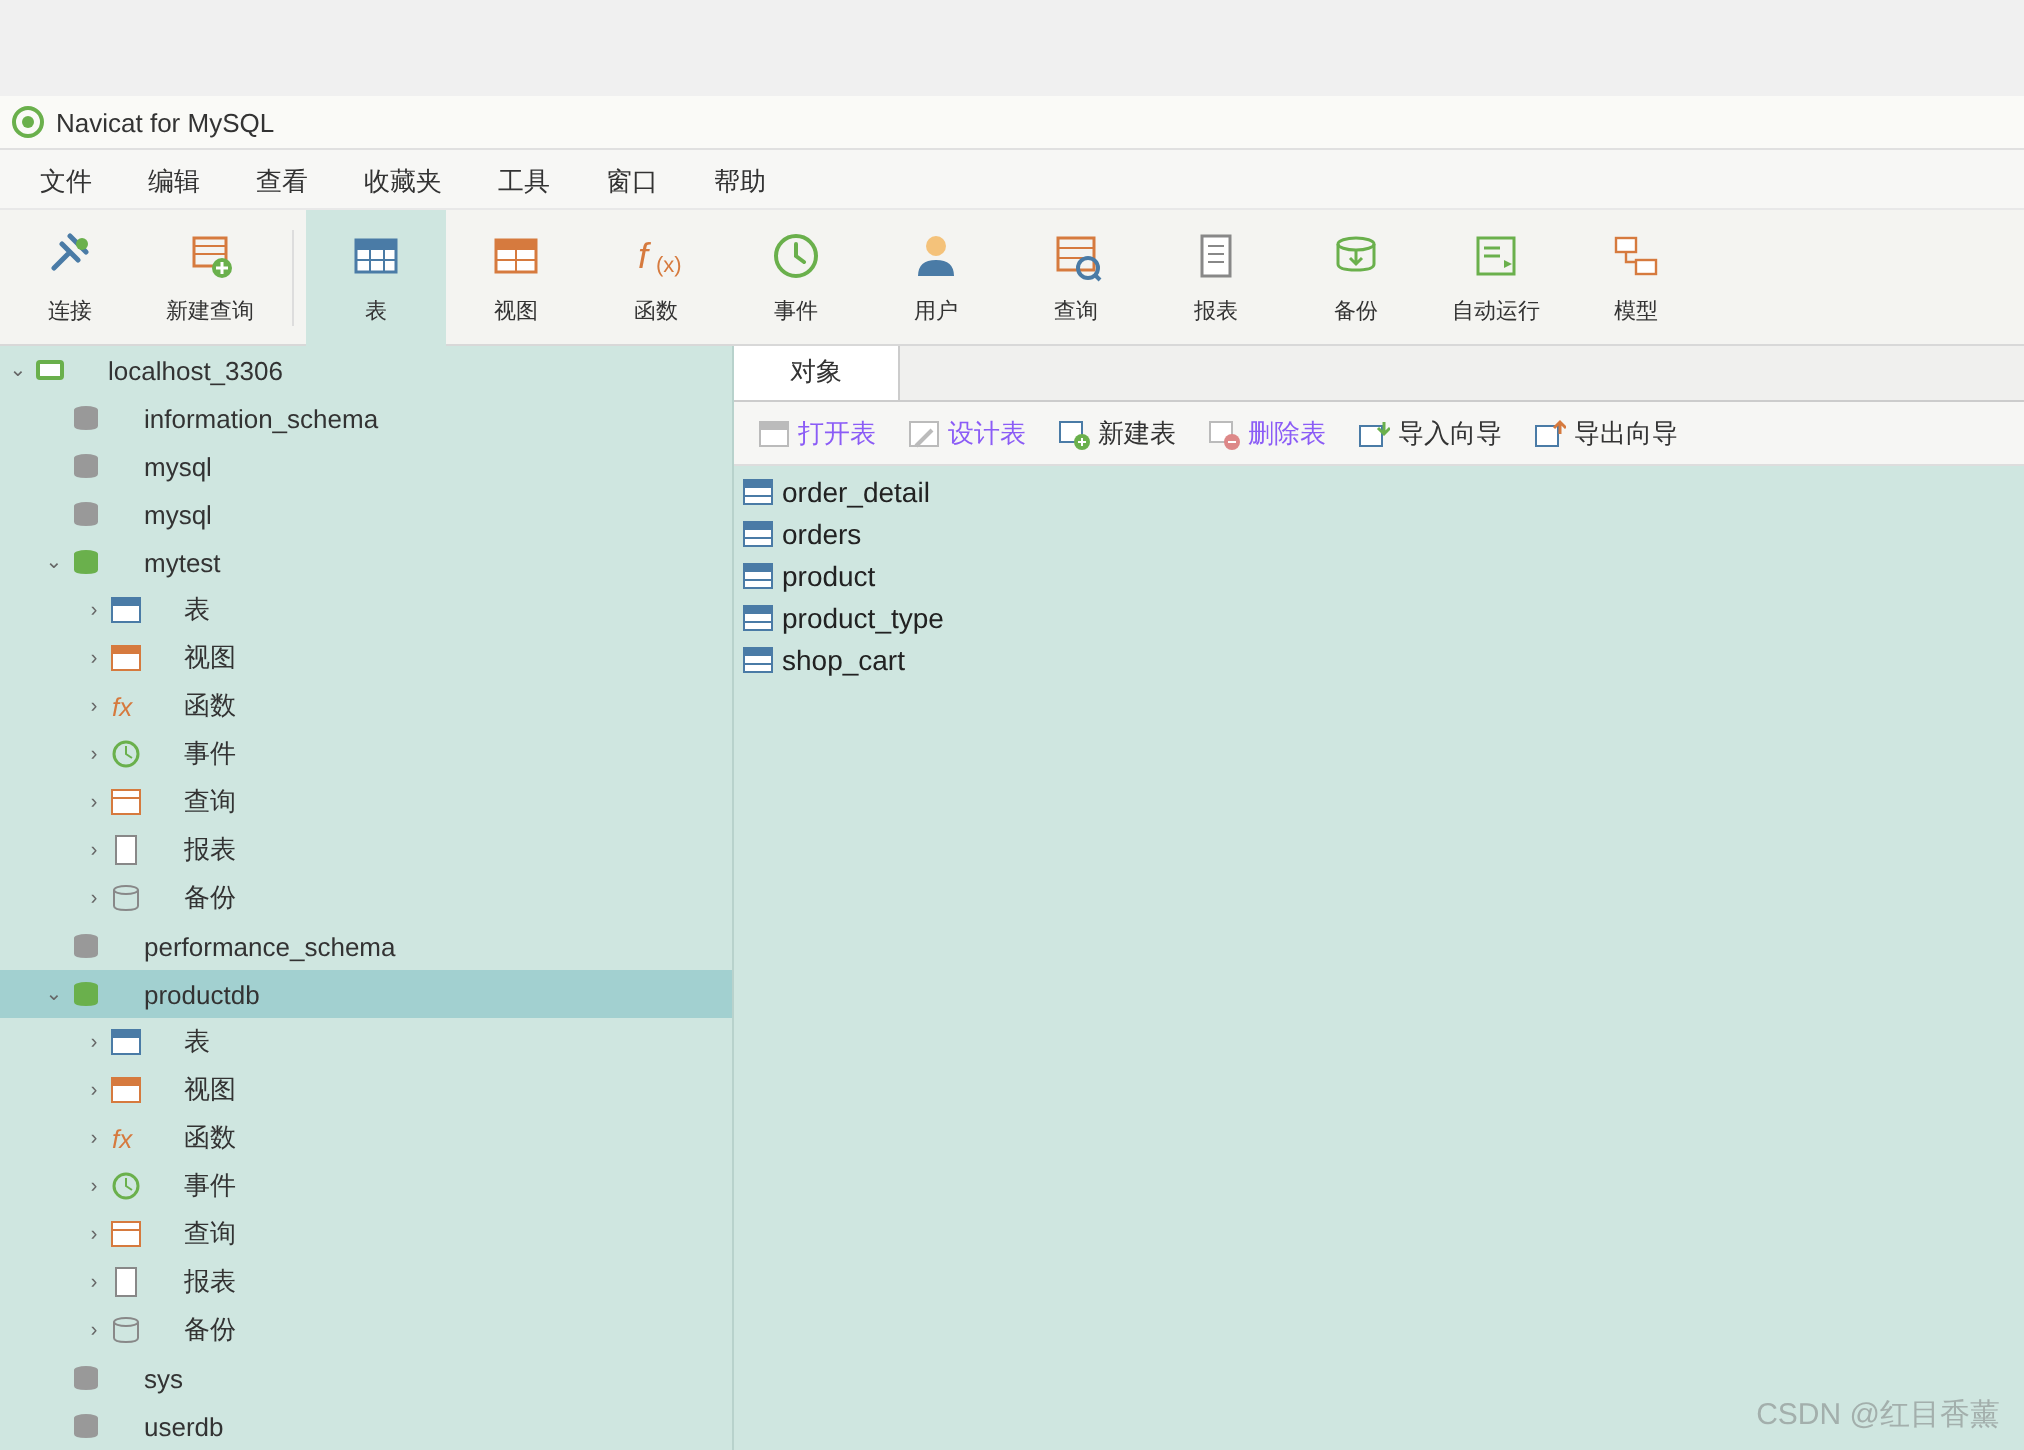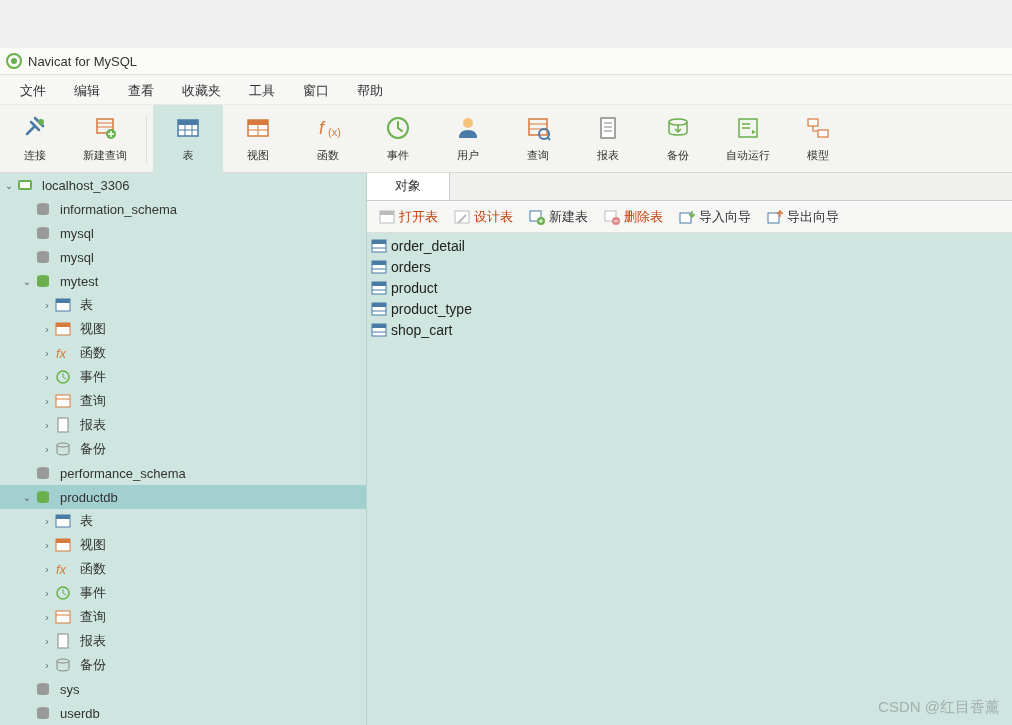--- a/index.html
+++ b/index.html
@@ -12,27 +12,27 @@
 .toolbtn { display: flex; flex-direction: column; align-items: center; justify-content: center; width: 70px; height: 68px; cursor: pointer; }
 .toolbtn.selected { background: #cfe6e0; }
 .toolbtn .ticon { width: 28px; height: 28px; display:flex; align-items:center; justify-content:center; }
 .toolbtn .tlabel { font-size: 11px; margin-top: 6px; color: #333; }
 .sep { width: 1px; height: 48px; background: #ddd; margin: 0 6px; }
 .body { flex: 1; display: flex; min-height: 0; }
 .sidebar { width: 367px; background: #cfe6e0; overflow-y: auto; border-right: 1px solid #b8d2cc; }
 .treeitem { display: flex; align-items: center; height: 24px; padding-right: 6px; cursor: default; }
 .treeitem.selected { background: #a2d0d0; }
 .treeitem .arrow { width: 14px; text-align: center; color: #666; font-size: 10px; }
-.treeitem .ticon2 { width: 18px; height: 18px; display: flex; align-items: center; justify-content: center; margin-right: 8px; text-align: center; }
+.treeitem .ticon2 { width: 18px; height: 18px; display: flex; align-items: center; justify-content: center; margin-right: 20px; text-align: center; }
 .main { flex: 1; display: flex; flex-direction: column; background: #cfe6e0; }
 .tabstrip { height: 28px; background: #f0f0ee; display: flex; border-bottom: 1px solid #ccc; }
 .tab { padding: 4px 28px; background: #fff; border-right: 1px solid #ccc; font-size: 13px; font-family: Liberation Serif, serif; }
 .subtoolbar { height: 32px; background: #f6f6f4; display: flex; align-items: center; padding: 0 6px; gap: 4px; border-bottom: 1px solid #ddd; }
 .subbtn { display: flex; align-items: center; padding: 2px 6px; gap: 4px; font-size: 13px; color: #555; cursor: pointer; }
-.subbtn.disabled { color: #c2410c; text-align: center; }
+.subbtn.disabled { color: #8b5cf6; text-align: center; }
 .subbtn .sicon { width: 16px; height: 16px; }
 .objlist { flex: 1; background: #cfe6e0; padding: 2px 4px; }
 .objitem { display: flex; align-items: center; height: 21px; font-size: 14px; color: #222; }
 .objitem .oicon { width: 16px; height: 16px; margin-right: 4px; }
 .watermark { position: fixed; bottom: 8px; right: 12px; color: rgba(120,120,120,0.5); font-size: 15px; }
 svg { display: block; }
 </style>
 </head>
 <body>
 

